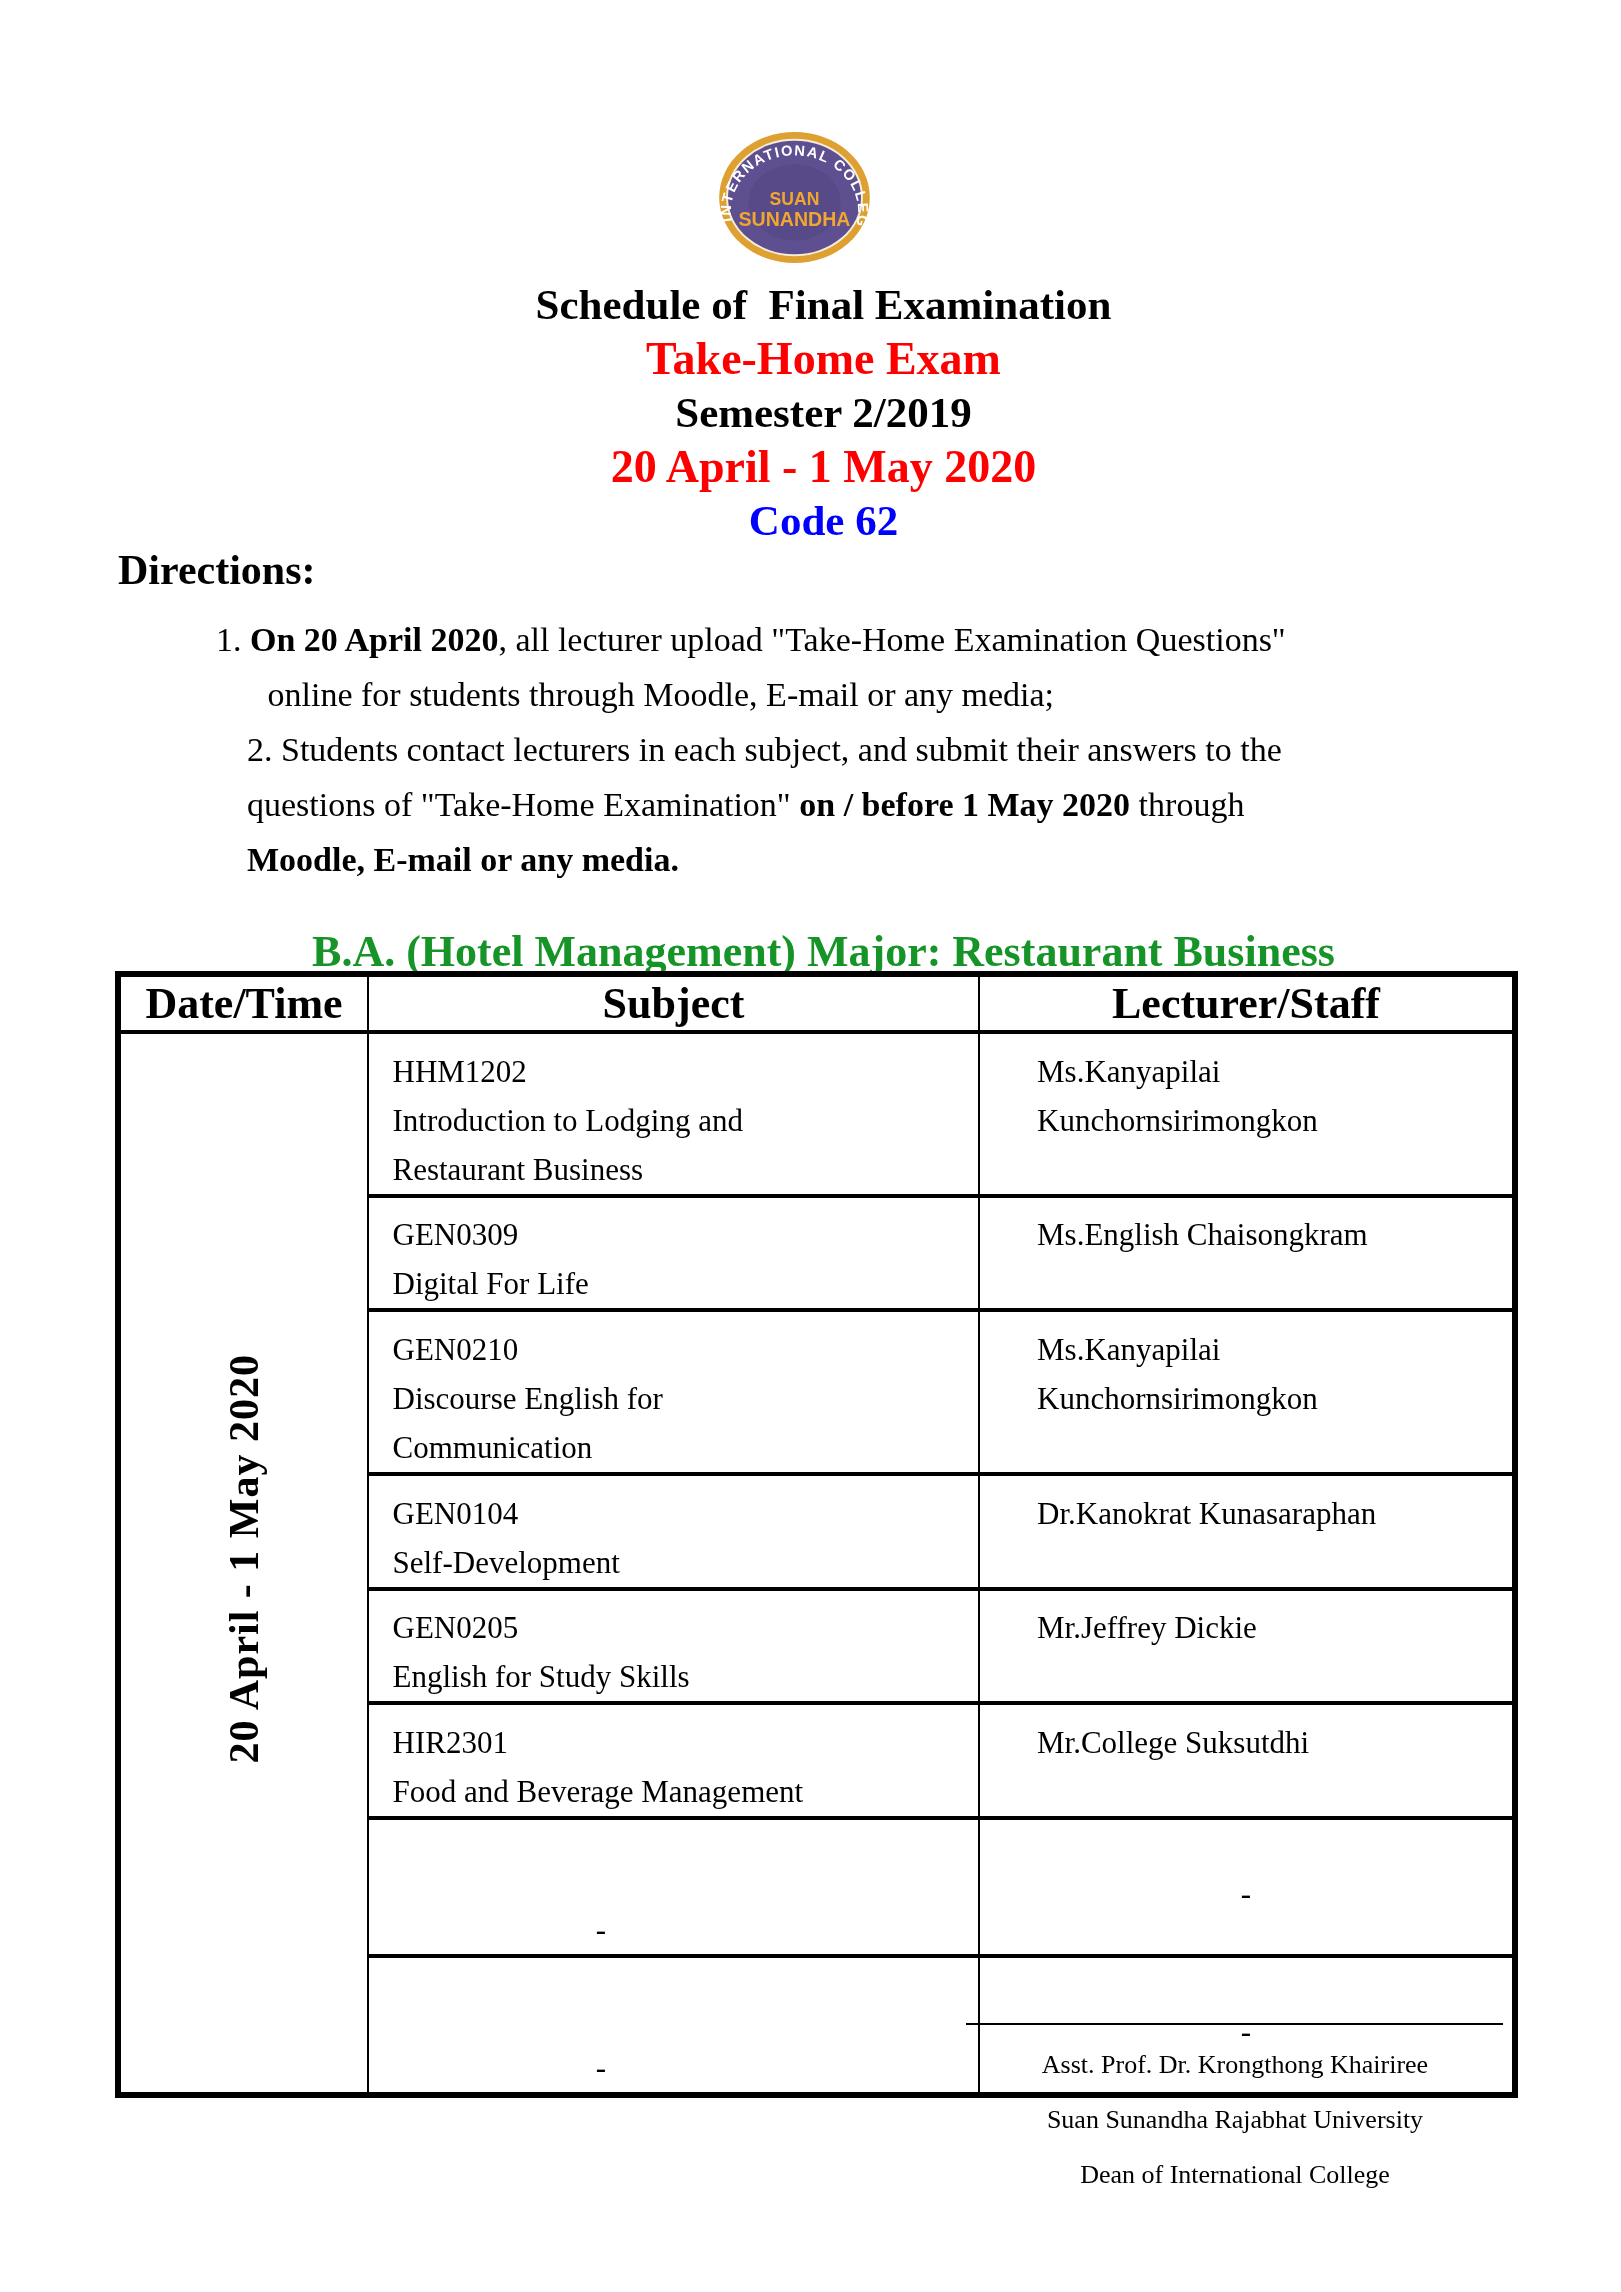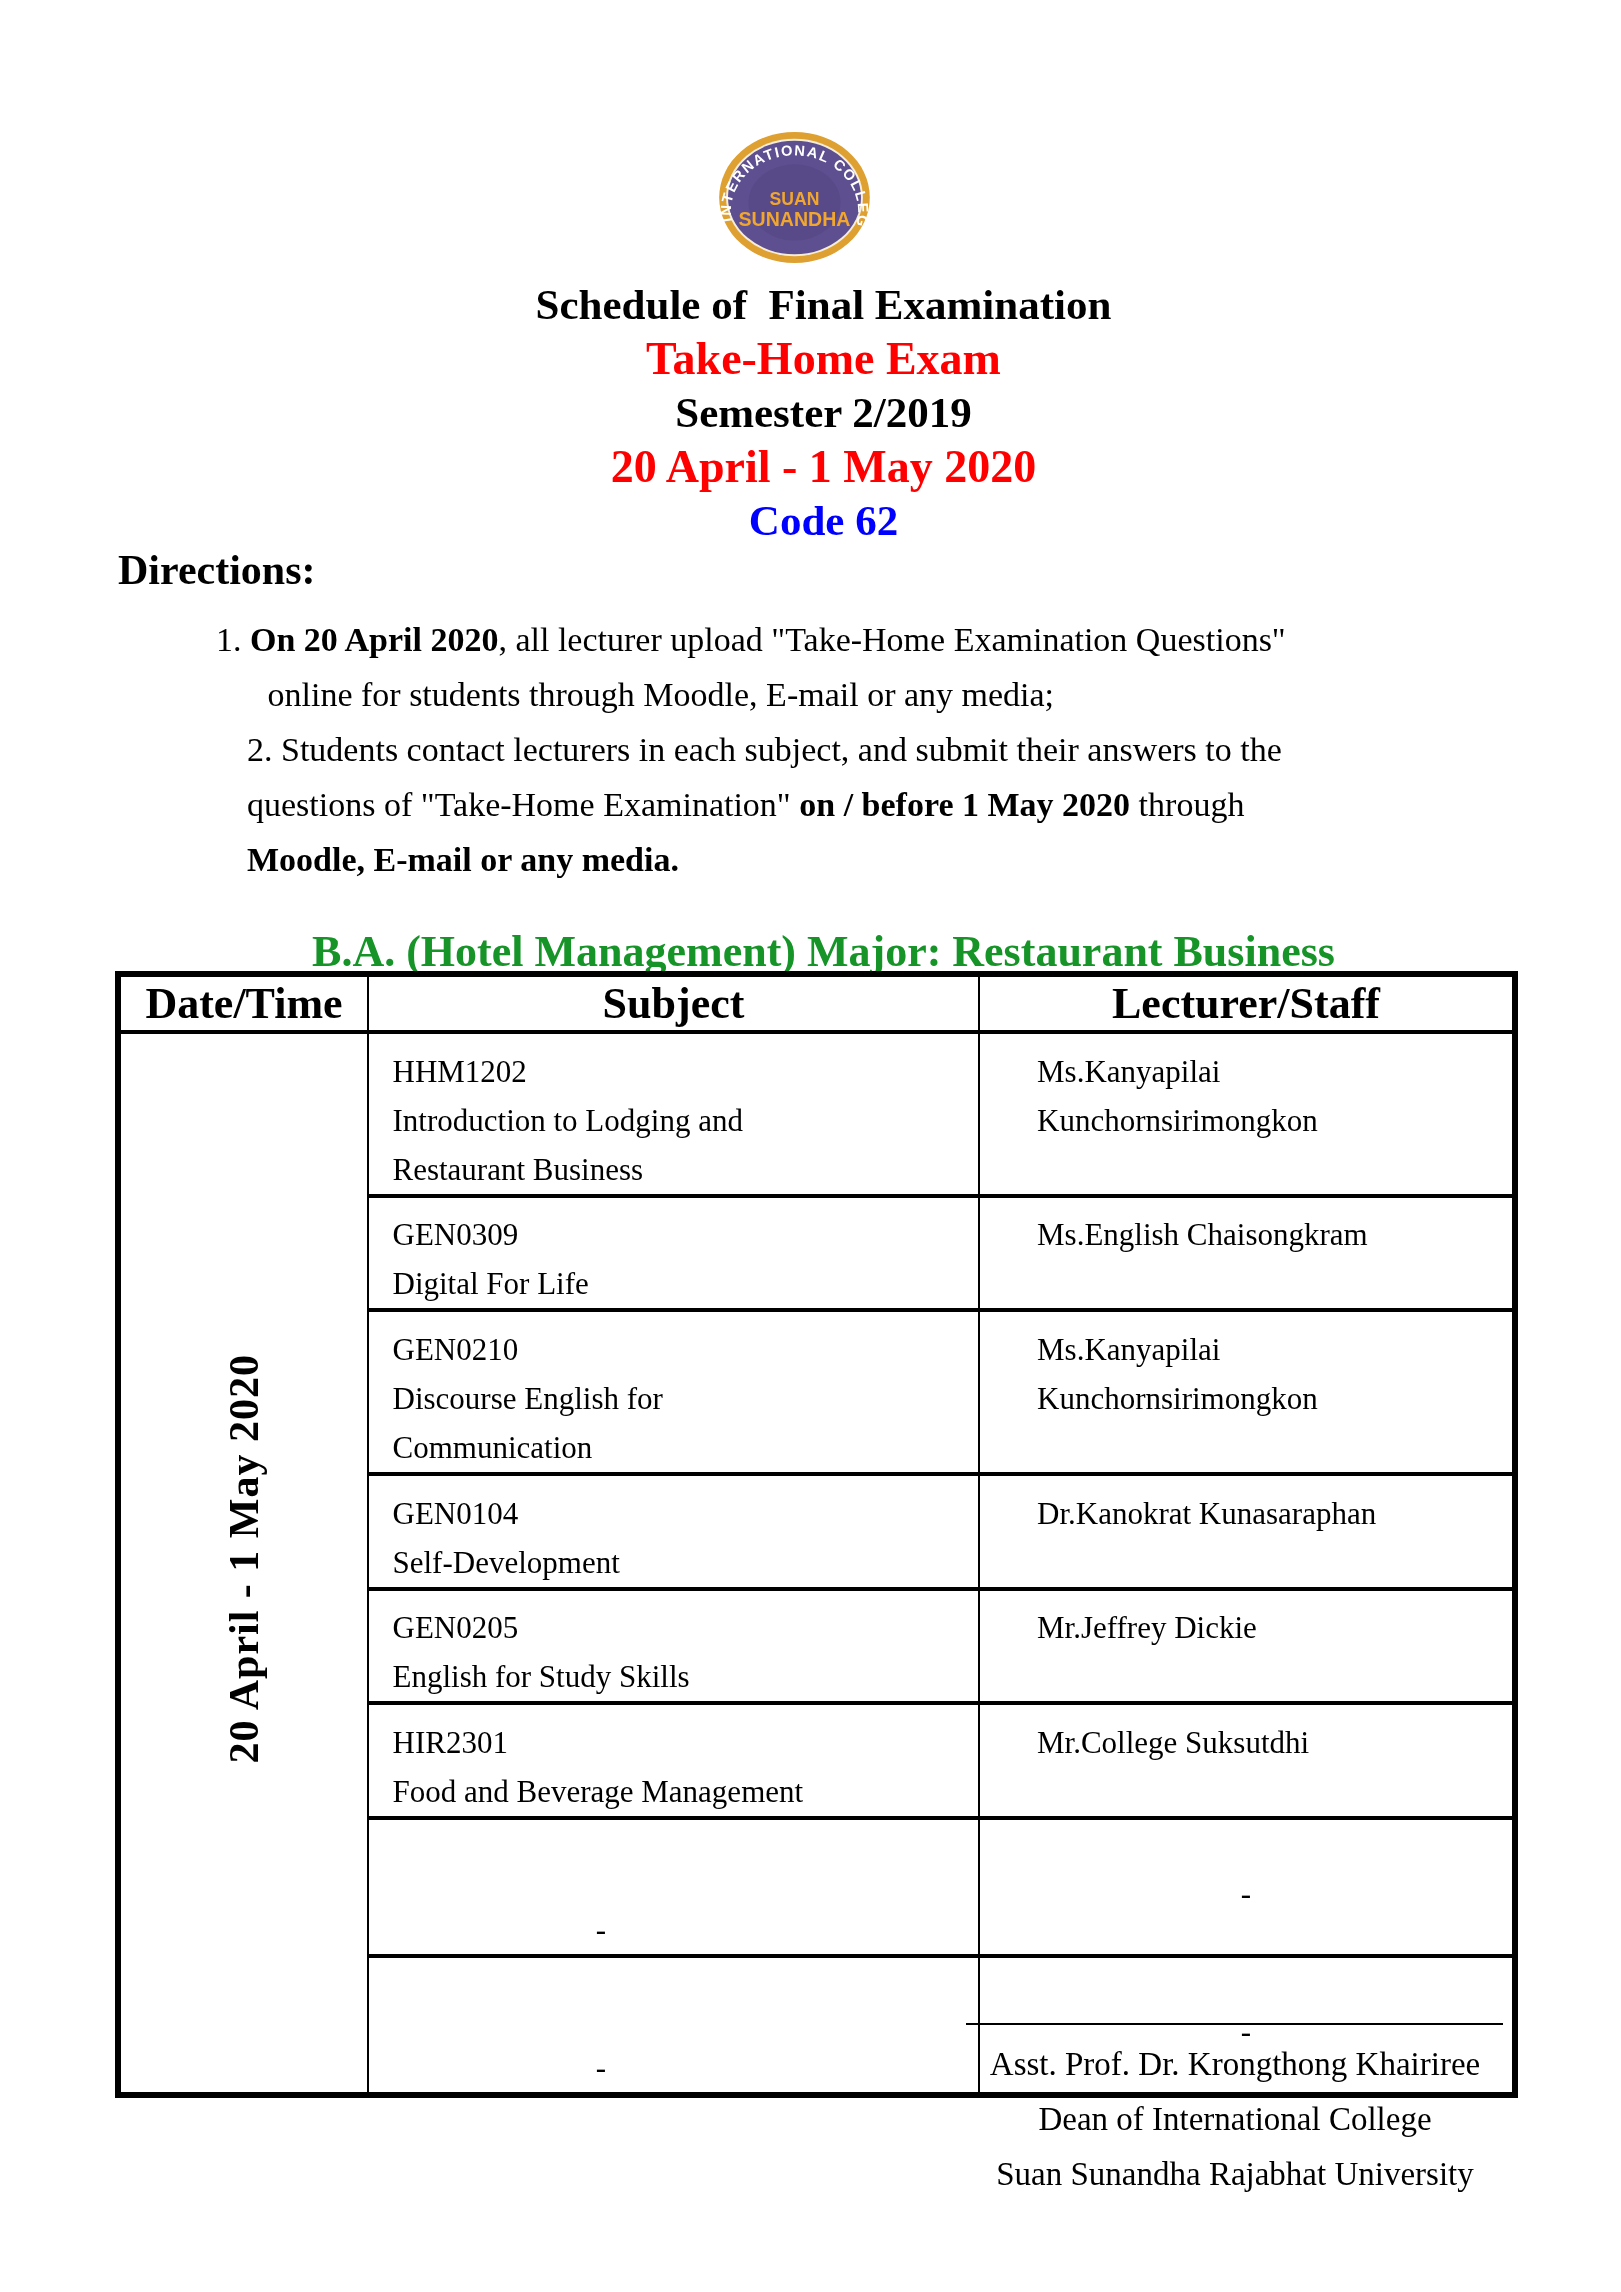--- a/index.html
+++ b/index.html
@@ -57,21 +57,21 @@
   td.lecturer-cell{vertical-align:top;padding:12.7px 7.8px 0 57px;line-height:49px;}
   .code{display:inline-block;width:161px;vertical-align:top;line-height:49px;}
   .subj{display:inline-block;width:417px;vertical-align:top;line-height:49px;white-space:pre-line;}
   tr.dash-row td.subject-cell{padding-top:49px;}
   tr.dash-row td.lecturer-cell{padding-top:49px;text-align:center;padding-right:57px;}
   tr.dash-row .subj{text-align:center;}
   
   .sig-line{position:absolute;left:966px;top:2023px;width:537px;height:2px;background:#000;}
   .footer{
     position:absolute;left:941px;top:2037px;width:588px;text-align:center;
-    font-size:33px;line-height:55px;
+    font-size:26px;line-height:55px;
   }
 </style>
 </head>
 <body>
 
 <div class="page">
 
   <div class="logo">
     <svg viewBox="0 0 156 136" width="153" height="133">
       <ellipse cx="78" cy="68" rx="77" ry="67" fill="#DDA031"></ellipse>
@@ -156,18 +156,18 @@
         <tr class="body-row dash-row">
           <td class="subject-cell"><span class="code"></span><span class="subj">-</span></td>
           <td class="lecturer-cell">-</td>
         </tr>
       </tbody>
   </table>
 
   <div class="sig-line"></div>
   <div class="footer">
     <div>Asst. Prof. Dr. Krongthong Khairiree</div>
+    <div>Suan Sunandha Rajabhat University</div>
     <div>Dean of International College</div>
-    <div>Suan Sunandha Rajabhat University</div>
   </div>
 
 </div>
 
 
 </body></html>

